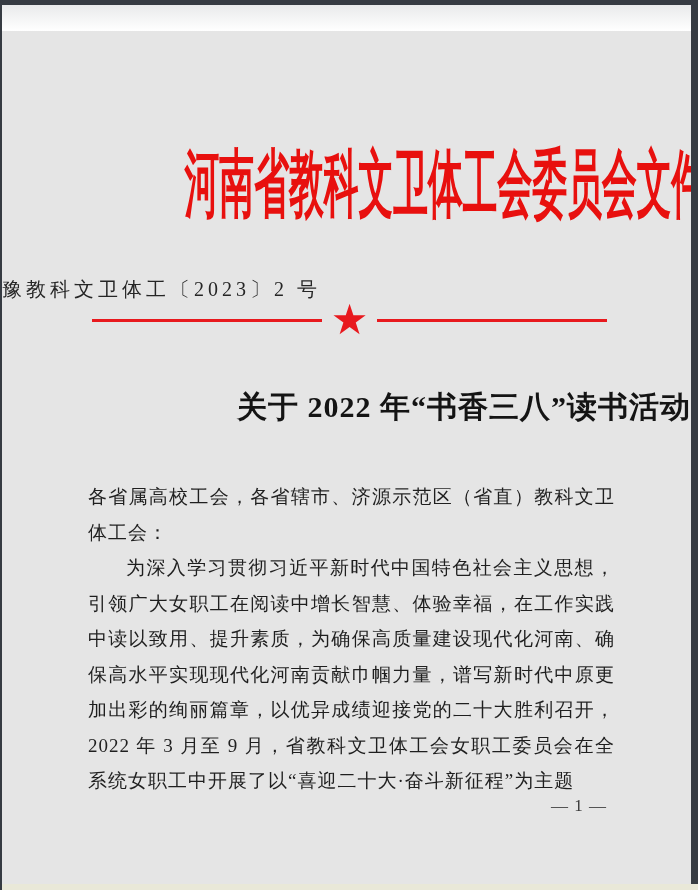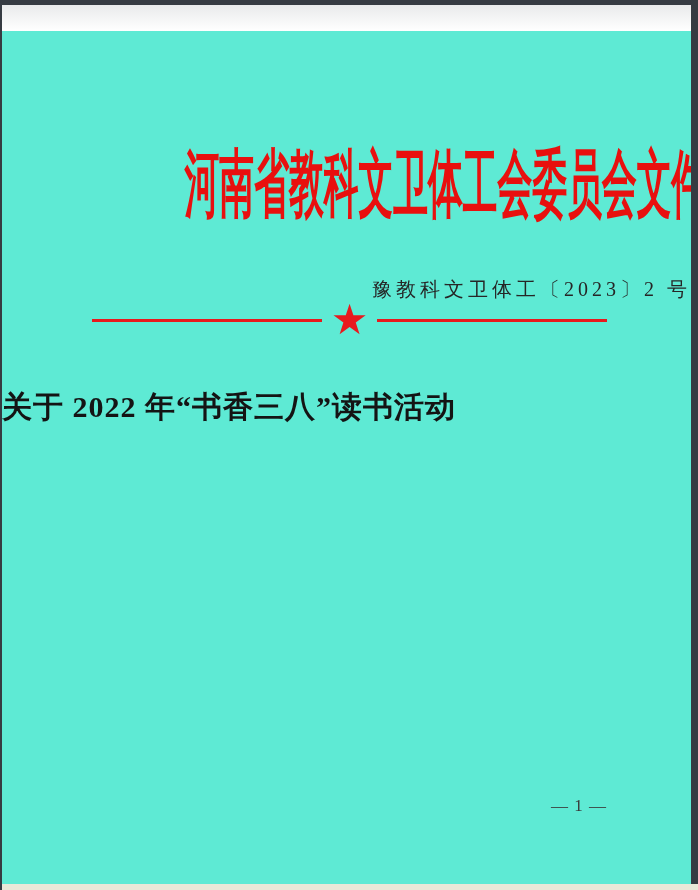--- a/index.html
+++ b/index.html
@@ -11,21 +11,21 @@
     overflow:hidden;
   }
   .frame {
     position:absolute; inset:0;
     background:#363b42;
   }
   .page {
     position:absolute;
     left:2px; top:5px;
     width:689px; height:879px;
-    background:#5eead4;
+    background:#e5e5e5;
     overflow:hidden;
   }
   .page::before {
     content:"";
     position:absolute; top:0; left:0; right:0; height:26px;
     background:linear-gradient(#e9eaeb, #ffffff);
     pointer-events:none;
   }
   .bottom-strip {
     position:absolute;
@@ -44,21 +44,21 @@
     color:#e8100e;
     white-space:nowrap;
     transform:scaleX(0.47);
     transform-origin:50% 50%;
     letter-spacing:0;
   }
   
   .doc-number {
     position:absolute;
     top:272px; left:0; width:100%;
-    text-align:right;
+    text-align:left;
     font-size:20px;
     line-height:24px;
     letter-spacing:4px;
     color:#262626;
   }
   
   .divider {
     position:absolute;
     top:295px; left:90px; right:84px;
     height:40px;
@@ -74,21 +74,21 @@
     color:#e8191e;
     font-size:42px;
     line-height:40px;
     margin:0 9px;
     font-family:"DejaVu Sans", sans-serif;
   }
   
   .title {
     position:absolute;
     top:381px; left:0; width:100%;
-    text-align:left;
+    text-align:right;
     font-size:30px;
     line-height:42px;
     font-weight:bold;
     color:#141414;
     letter-spacing:1px;
   }
   
   .body {
     position:absolute;
     top:474px; left:86px; width:527px;
@@ -124,18 +124,22 @@
     <div class="divider">
       <span class="line"></span>
       <span class="star">★</span>
       <span class="line"></span>
     </div>
 
     <div class="title">
       <div>关于 2022 年“书香三八”读书活动</div>
     </div>
 
+    <div class="body">
+      <p class="salutation">各省属高校工会，各省辖市、济源示范区（省直）教科文卫体工会：</p>
+      <p class="para">为深入学习贯彻习近平新时代中国特色社会主义思想，引领广大女职工在阅读中增长智慧、体验幸福，在工作实践中读以致用、提升素质，为确保高质量建设现代化河南、确保高水平实现现代化河南贡献巾帼力量，谱写新时代中原更加出彩的绚丽篇章，以优异成绩迎接党的二十大胜利召开，2022 年 3 月至 9 月，省教科文卫体工会女职工委员会在全系统女职工中开展了以“喜迎二十大·奋斗新征程”为主题</p>
+    </div>
 
     <div class="page-number">— 1 —</div>
 
   </div>
   <div class="bottom-strip"></div>
 </div>
 
 </body></html>

